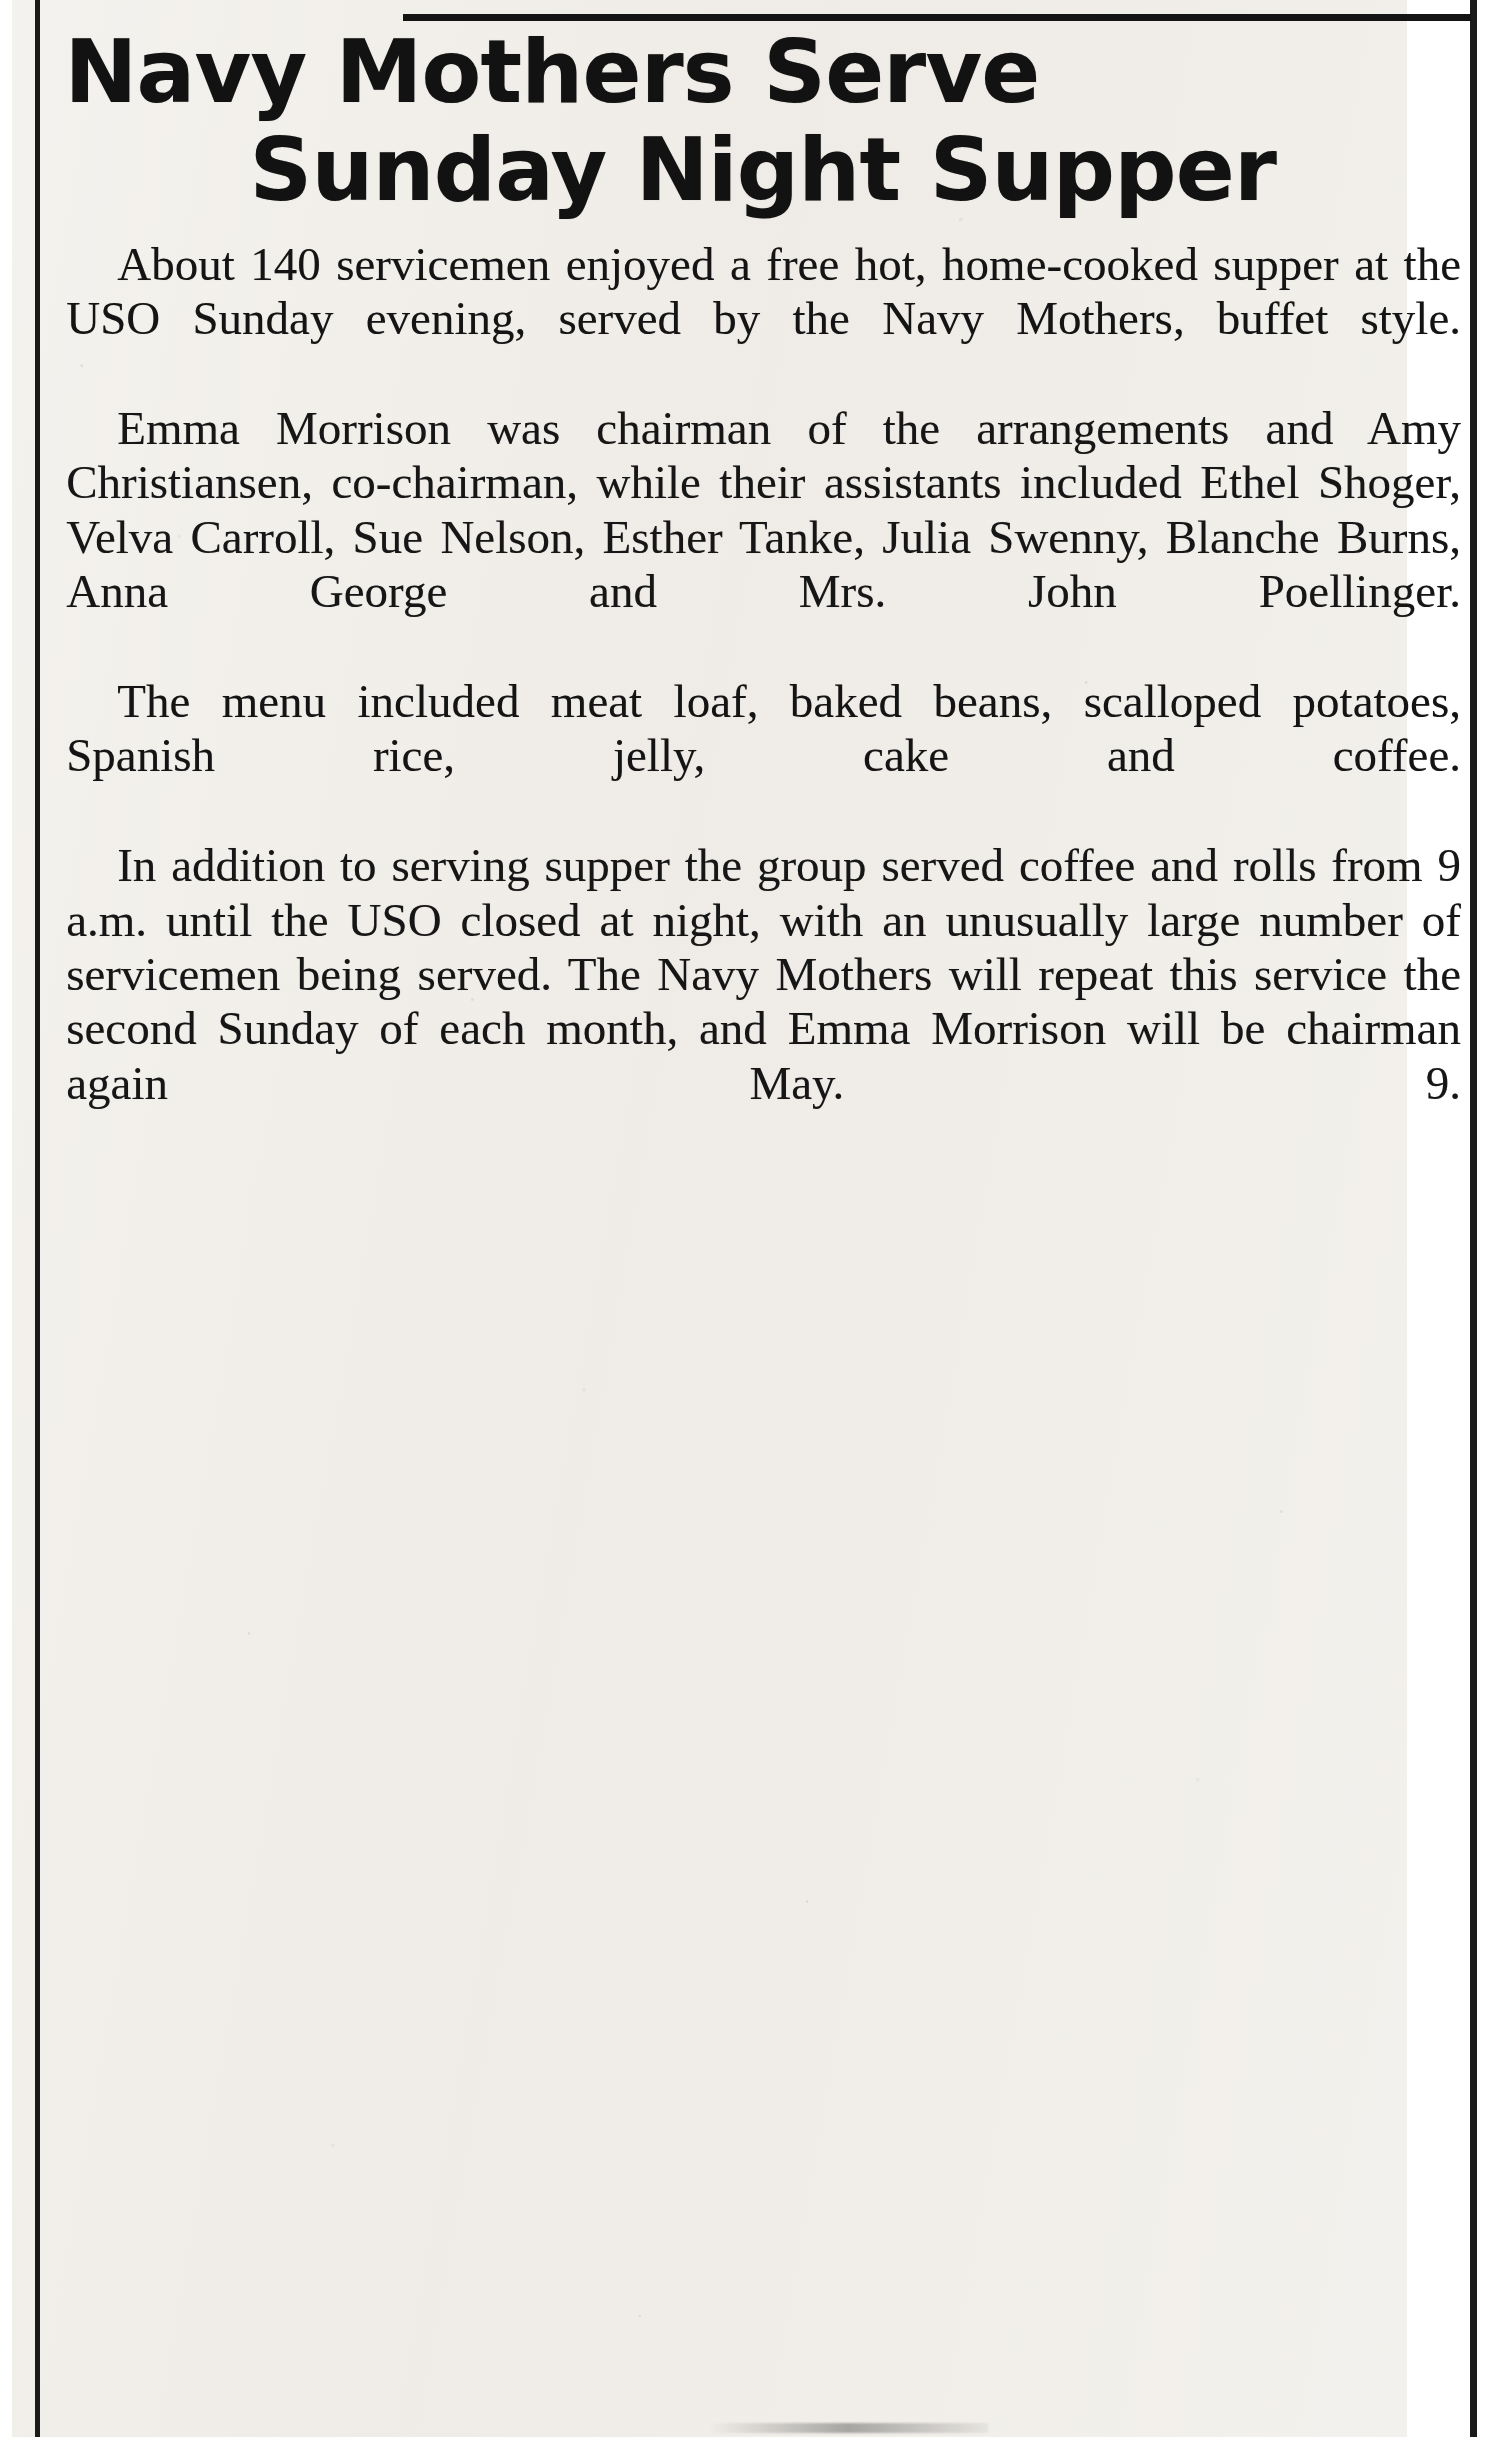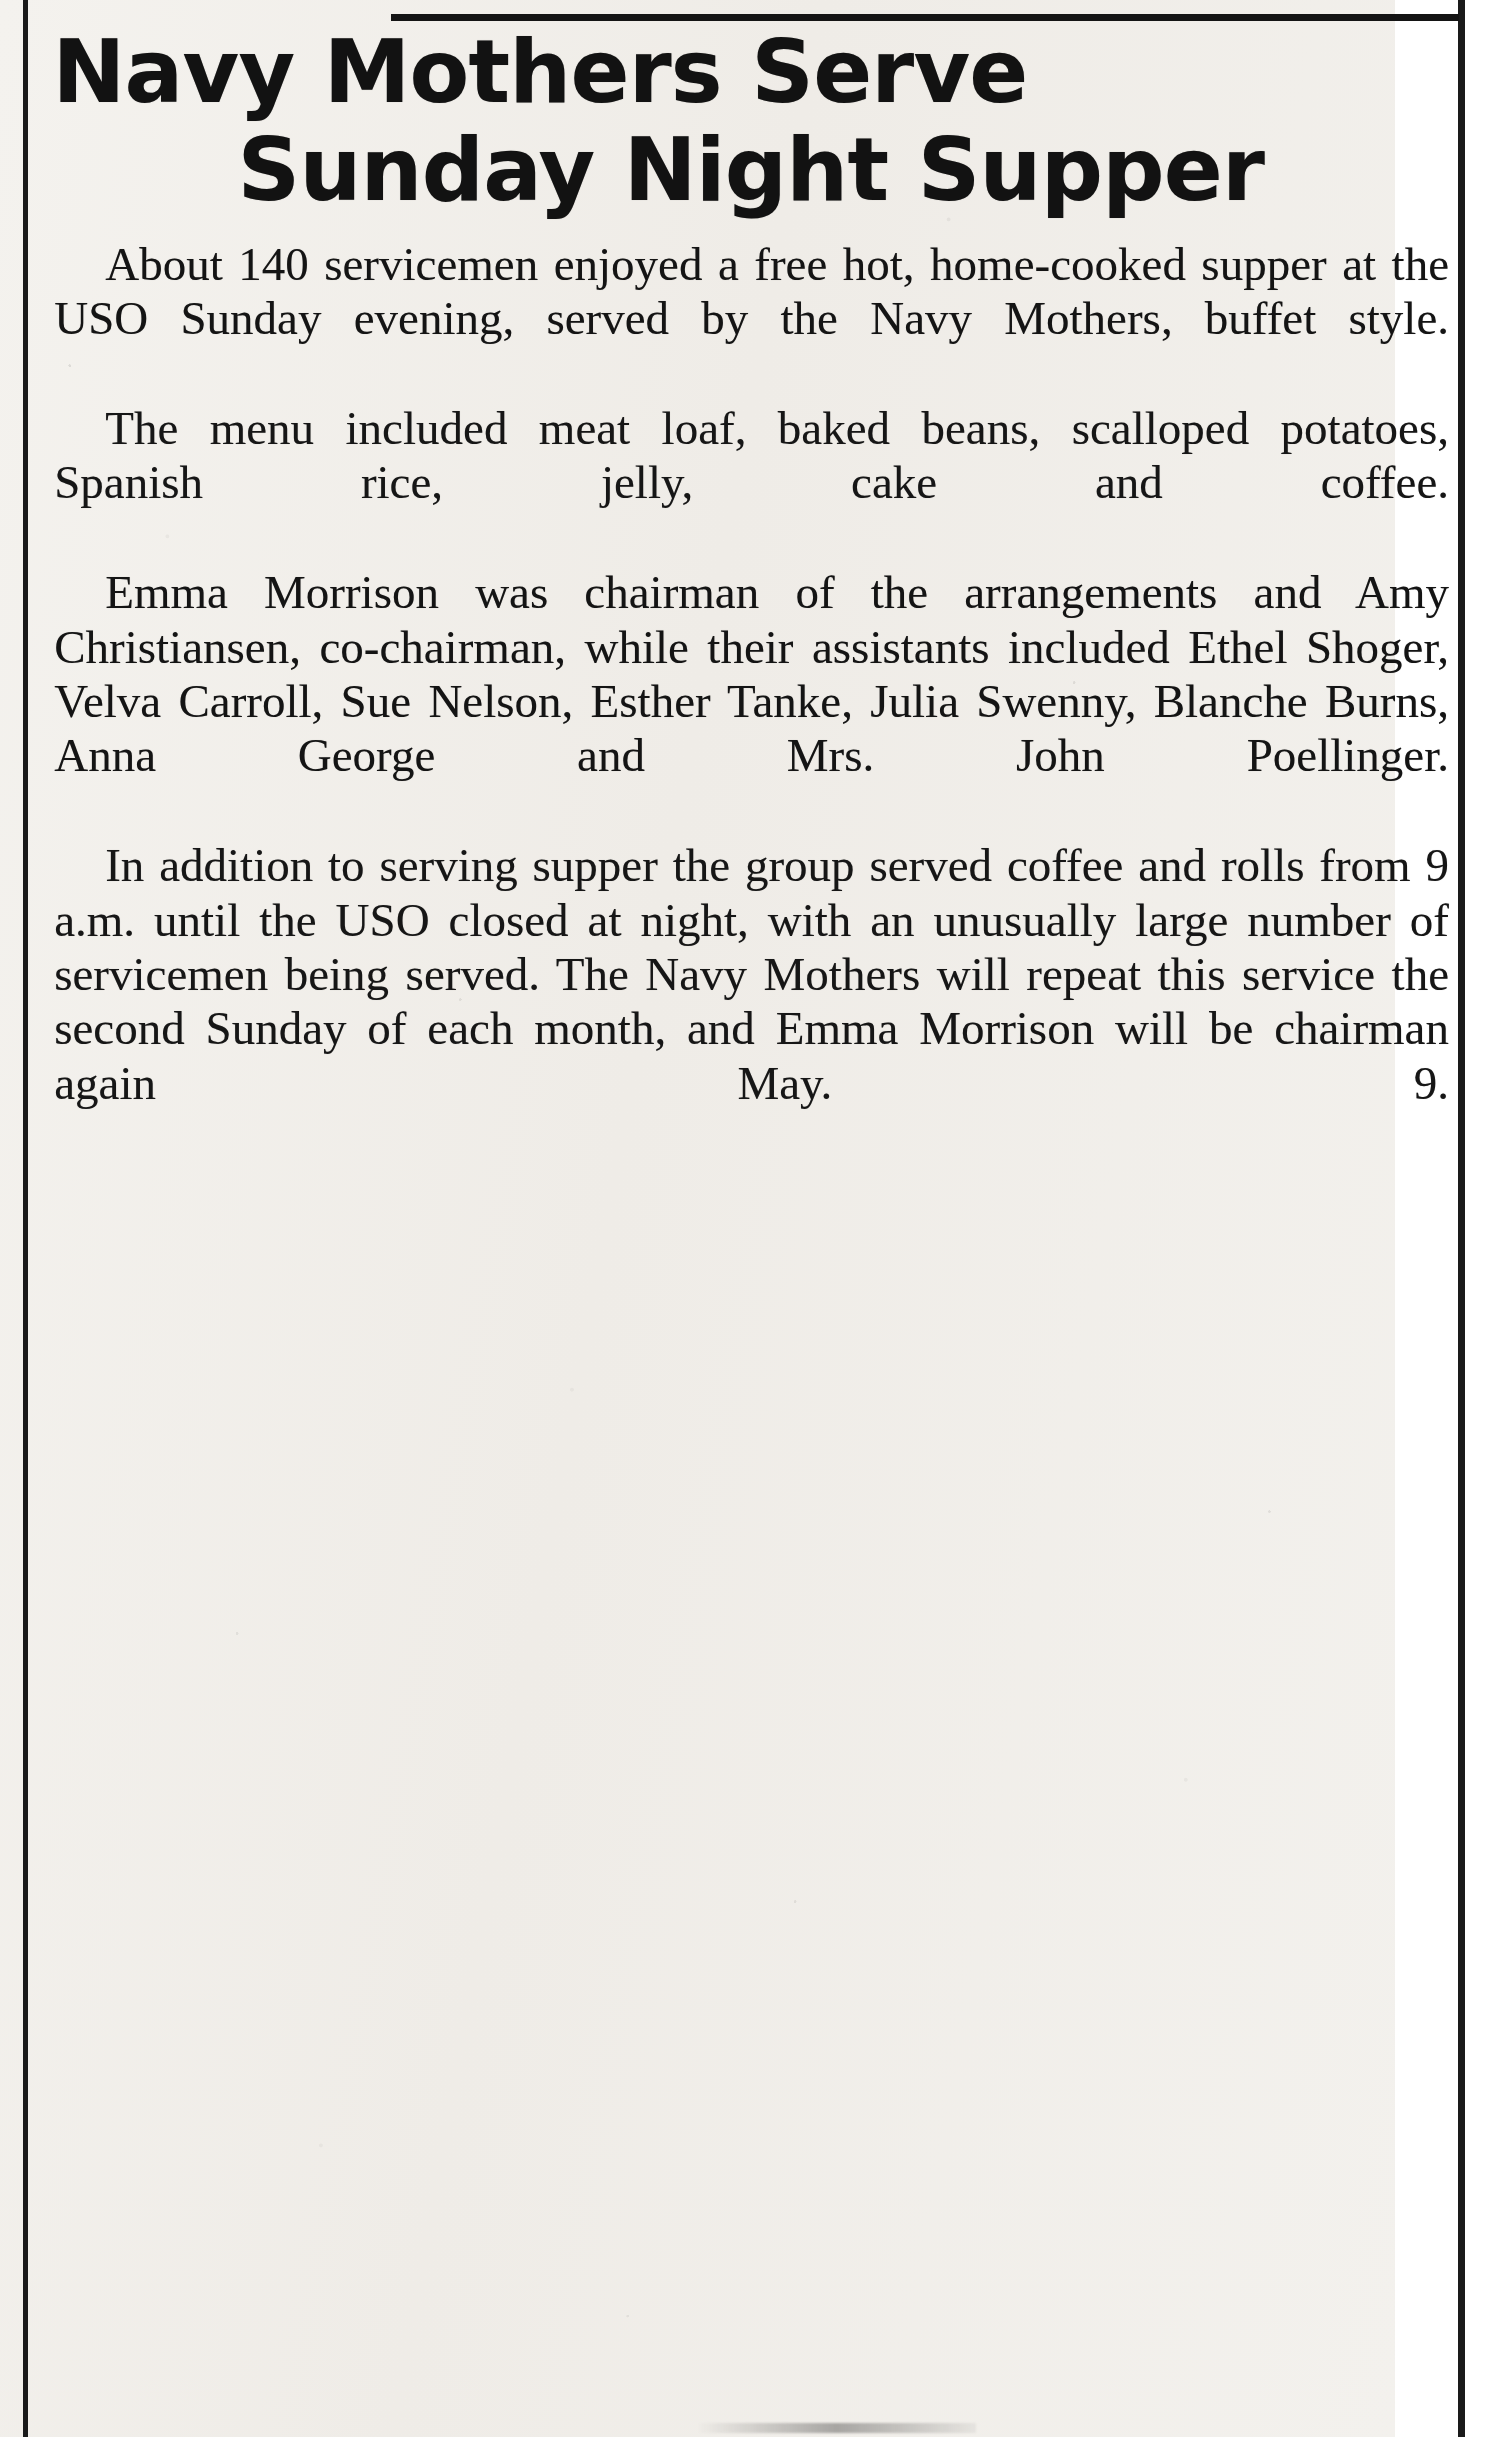--- a/index.html
+++ b/index.html
@@ -21,20 +21,21 @@
     height: 2438px;
     background: #f2f0ec;
     background-image:
       radial-gradient(circle at 12% 22%, rgba(0,0,0,0.045) 0 1.5px, rgba(0,0,0,0) 2.3px),
       radial-gradient(circle at 68% 9%, rgba(0,0,0,0.05) 0 1.5px, rgba(0,0,0,0) 2.3px),
       radial-gradient(circle at 41% 57%, rgba(0,0,0,0.04) 0 1.5px, rgba(0,0,0,0) 2.3px),
       radial-gradient(circle at 85% 73%, rgba(0,0,0,0.045) 0 1.5px, rgba(0,0,0,0) 2.3px),
       radial-gradient(circle at 23% 88%, rgba(0,0,0,0.04) 0 1.5px, rgba(0,0,0,0) 2.3px),
       linear-gradient(100deg, #f4f2ee 0%, #efece7 45%, #f3f1ed 100%);
     box-sizing: border-box;
+    margin-left: 12px;
   }
 
   
   .rule-left, .rule-right {
     position: absolute;
     top: 0;
     width: 5.4px;
     height: 2438px;
     background: #1a1a1a;
   }
@@ -149,22 +150,22 @@
 
   <div class="content">
 
     <h1 class="headline">
       <span class="hl-line">Navy Mothers Serve</span>
       <span class="hl-line">Sunday Night Supper</span>
     </h1>
 
     <div class="body-text">
       <p class="para"><span class="indent"></span><span>About 140 servicemen enjoyed a free hot, home-cooked supper at the USO Sunday evening, served by the Navy Mothers, buffet style.</span></p>
+      <p class="para"><span class="indent"></span><span>Emma Morrison was chairman of the arrangements and Amy Christiansen, co-chairman, while their assistants included Ethel Shoger, Velva Carroll, Sue Nelson, Esther Tanke, Julia Swenny, Blanche Burns, Anna George and Mrs. John Poellinger.</span></p>
       <p class="para"><span class="indent"></span><span>The menu included meat loaf, baked beans, scalloped potatoes, Spanish rice, jelly, cake and coffee.</span></p>
-      <p class="para"><span class="indent"></span><span>Emma Morrison was chairman of the arrangements and Amy Christiansen, co-chairman, while their assistants included Ethel Shoger, Velva Carroll, Sue Nelson, Esther Tanke, Julia Swenny, Blanche Burns, Anna George and Mrs. John Poellinger.</span></p>
       <p class="para"><span class="indent"></span><span>In addition to serving supper the group served coffee and rolls from 9 a.m. until the USO closed at night, with an unusually large number of servicemen being served. The Navy Mothers will repeat this service the second Sunday of each month, and Emma Morrison will be chairman again May. 9.</span></p>
     </div>
 
   </div>
 
   <div class="bottom-frag"></div>
   <div class="speckle"></div>
 </div>
 
 

